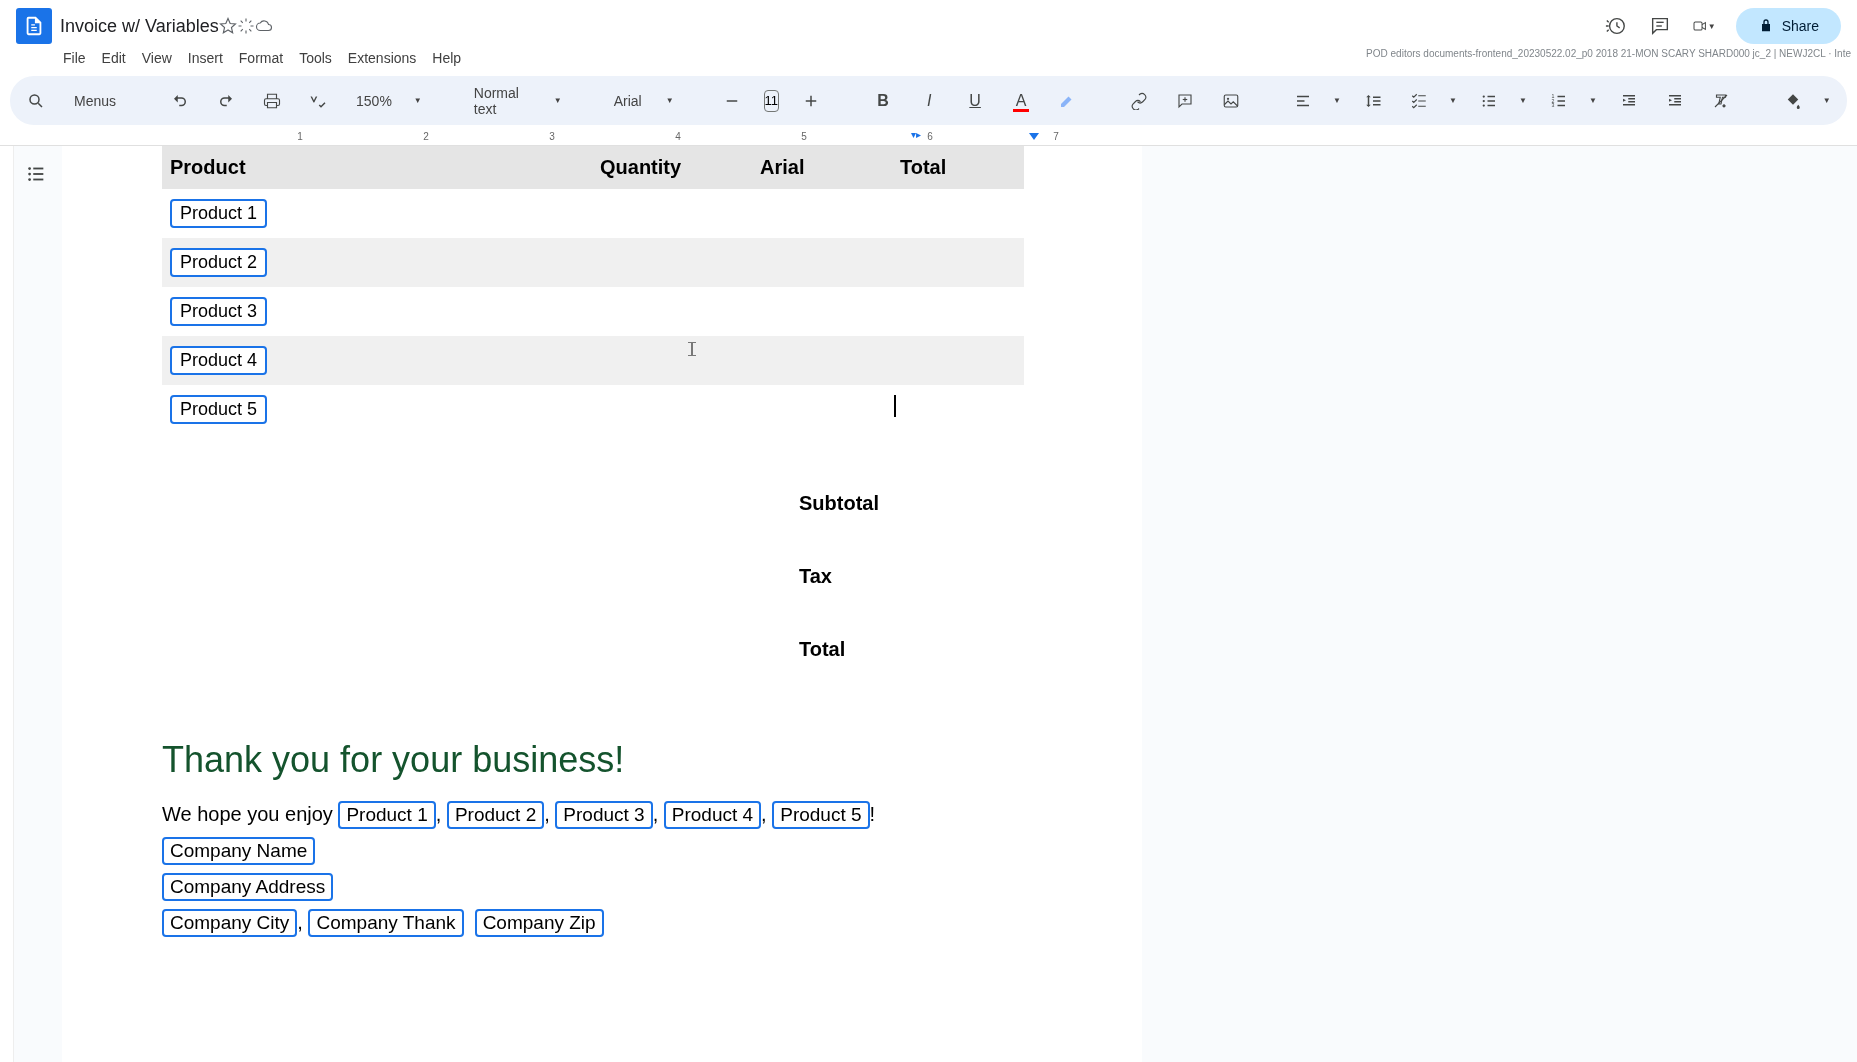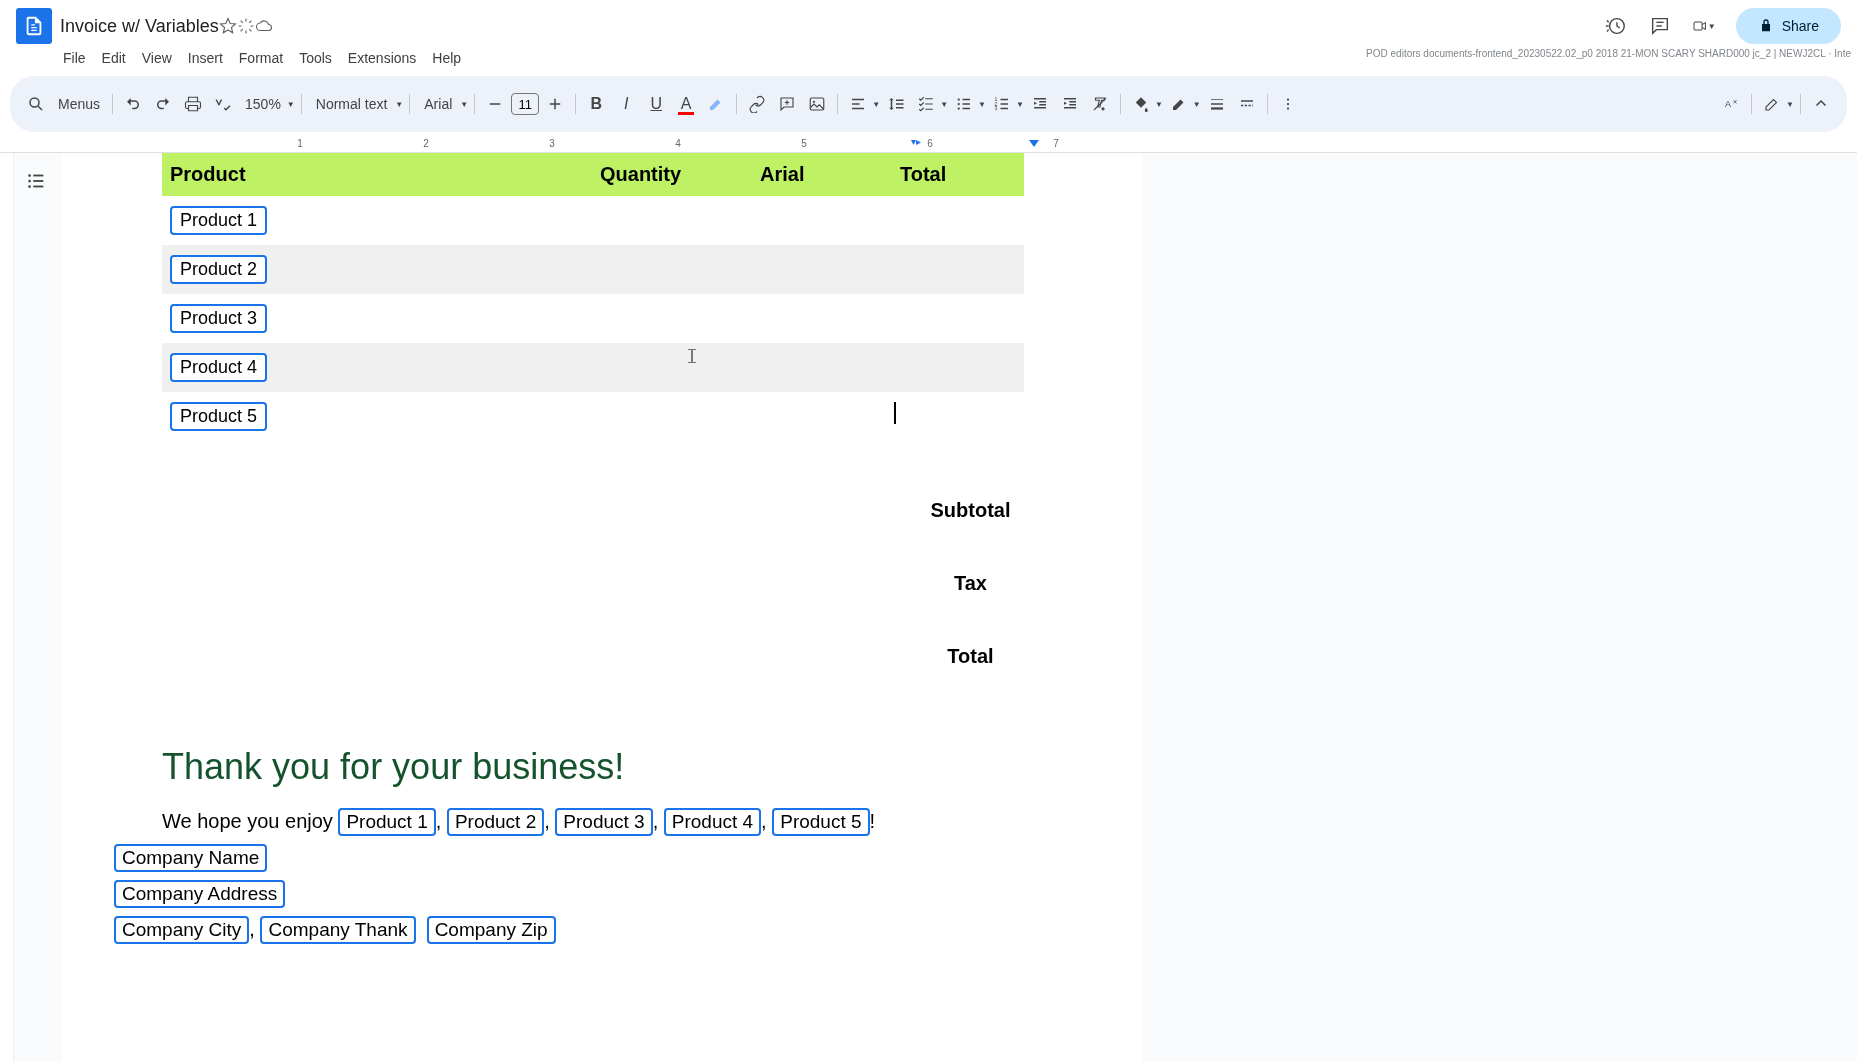--- a/index.html
+++ b/index.html
@@ -19,21 +19,21 @@
     .meet-btn { display: flex; align-items: center; gap: 2px; }
     .share-btn { background: #c2e7ff; border-radius: 24px; padding: 10px 22px; display: flex; align-items: center; gap: 8px; font-size: 14px; font-weight: 500; color: #001d35; cursor: pointer; }
     .share-btn svg { width: 16px; height: 16px; fill: #001d35; }
     
     
     .menubar { display: flex; gap: 2px; padding-left: 56px; height: 24px; }
     .menu-item { padding: 2px 7px; font-size: 14px; color: #404040; border-radius: 4px; cursor: pointer; }
     .pod-text { margin-left: auto; font-size: 10px; color: #80868b; padding-right: 6px; }
     
     
-    .toolbar { display: flex; align-items: center; gap: 2px; padding: 4px 12px; margin: 4px 10px; border-radius: 24px; background: #edf2fa; height: 56px; }
+    .toolbar { display: flex; align-items: center; gap: 18px; padding: 4px 12px; margin: 4px 10px; border-radius: 24px; background: #edf2fa; height: 49px; }
     .tb-btn { min-width: 28px; height: 28px; display: flex; align-items: center; justify-content: center; border-radius: 4px; cursor: pointer; font-size: 14px; color: #444746; }
     .tb-btn svg { width: 18px; height: 18px; fill: #444746; }
     .tb-sep { width: 1px; height: 20px; background: #c7c7c7; margin: 0 4px; }
     .zoom-field { font-size: 14px; color: #444; padding: 0 6px; }
     .style-field { font-size: 14px; color: #444; padding: 0 8px; min-width: 72px; }
     .font-field { font-size: 14px; color: #444; padding: 0 8px; min-width: 44px; }
     .size-box { width: 28px; height: 22px; border: 1px solid #747775; border-radius: 4px; display: flex; align-items: center; justify-content: center; font-size: 13px; }
     .text-color { position: relative; }
     .text-color::after { content: ""; position: absolute; bottom: 3px; left: 6px; right: 6px; height: 3px; background: #ff0000; }
     .highlight-color { position: relative; }
@@ -55,40 +55,40 @@
     .vruler { width: 14px; background: #fff; position: relative; font-size: 9px; color: #b0b0b0; border-right: 1px solid #eee; }
     
     .outline-btn { width: 32px; height: 32px; margin: 12px 6px; display: flex; align-items: center; justify-content: center; cursor: pointer; border-radius: 4px; }
     .outline-btn svg { width: 22px; height: 22px; fill: #444746; }
     .outline-col { width: 48px; }
     
     .page { width: 1080px; background: #fff; box-shadow: none; position: relative; }
     
     
     .inv-table { width: 862px; margin-left: 100px; border-collapse: collapse; }
-    .inv-header-row { background: #bef264; }
+    .inv-header-row { background: #e5e5e5; }
     .inv-header-row td { padding: 10px 8px; font-weight: bold; font-size: 20px; color: #000; }
     .inv-row td { padding: 10px 8px; font-size: 18px; }
     .inv-row.alt { background: #f0f0f0; }
     .chip { display: inline-block; border: 2px solid #1a73e8; border-radius: 4px; padding: 2px 8px; font-size: 18px; color: #000; background: #fff; cursor: pointer; }
     .cursor-line { position: absolute; width: 1.5px; height: 22px; background: #000; }
     .textcursor-img { position: absolute; width: 8px; height: 14px; }
     
     .col-product { width: 430px; }
     .col-qty { width: 160px; }
     .col-price { width: 140px; }
     .col-total { width: 132px; }
     
     .totals { margin-left: 737px; margin-top: 40px; }
-    .totals-row { font-size: 20px; font-weight: bold; padding: 18px 0; text-align: center; }
+    .totals-row { font-size: 20px; font-weight: bold; padding: 18px 0; }
     
     .thank { margin-left: 100px; margin-top: 60px; font-size: 36px; color: #14532d; }
     .wehope { margin-left: 100px; margin-top: 20px; font-size: 20px; }
     .wehope .chip { font-size: 19px; padding: 1px 6px; }
-    .comprow { margin-left: 52px; margin-top: 8px; font-size: 20px; }
+    .comprow { margin-left: 100px; margin-top: 8px; font-size: 20px; }
     .comprow .chip { font-size: 19px; padding: 1px 6px; }
   </style>
 </head>
 <body>
 
 <div class="header-1">
   <div class="docs-logo">
     <svg viewBox="0 0 24 24">
         <path d="M14 2H6a2 2 0 0 0-2 2v16a2 2 0 0 0 2 2h12a2 2 0 0 0 2-2V8l-6-6zM6 20V4h7v5h5v11H6zm3-7h6v1.5H9V13zm0 3h6v1.5H9V16zm0-6h4v1.5H9V10z"></path>
       </svg>

